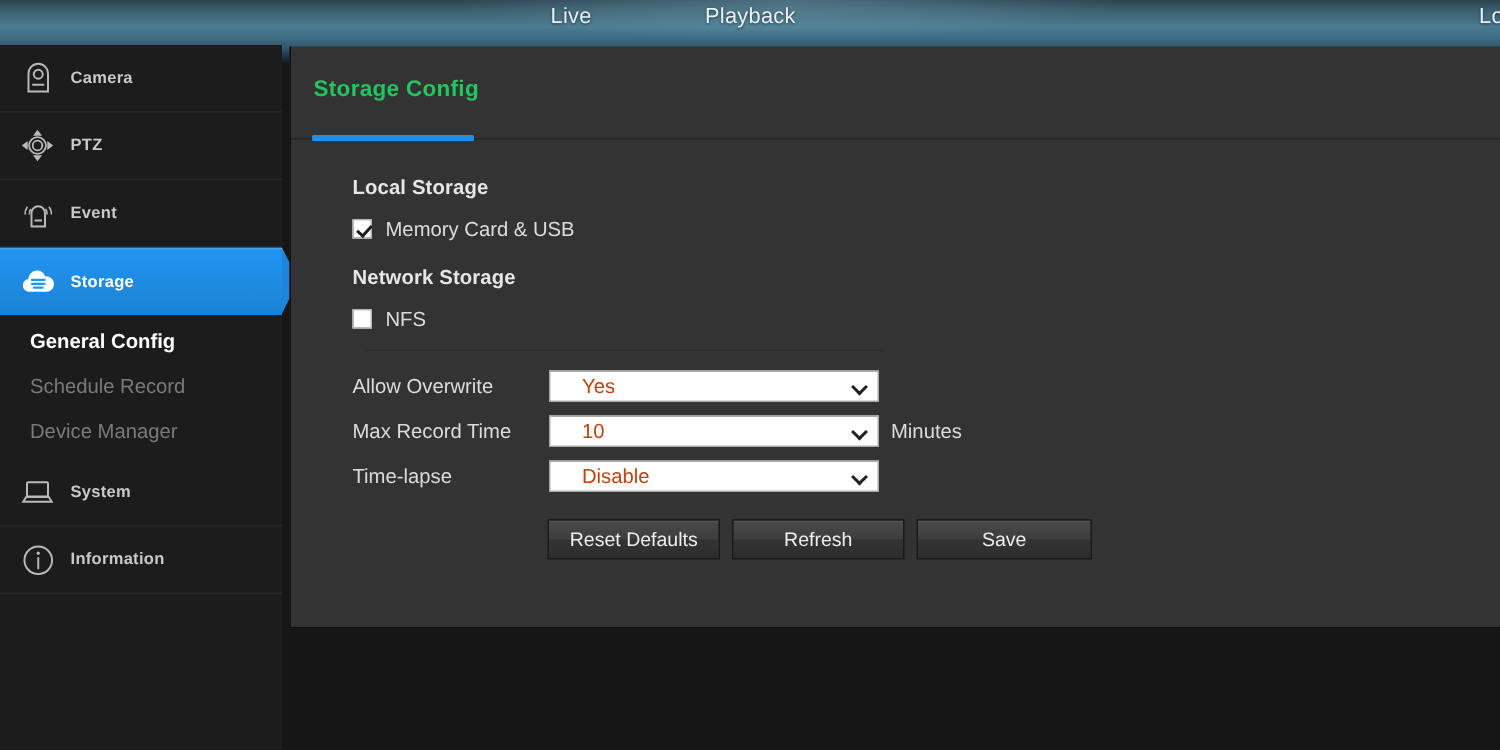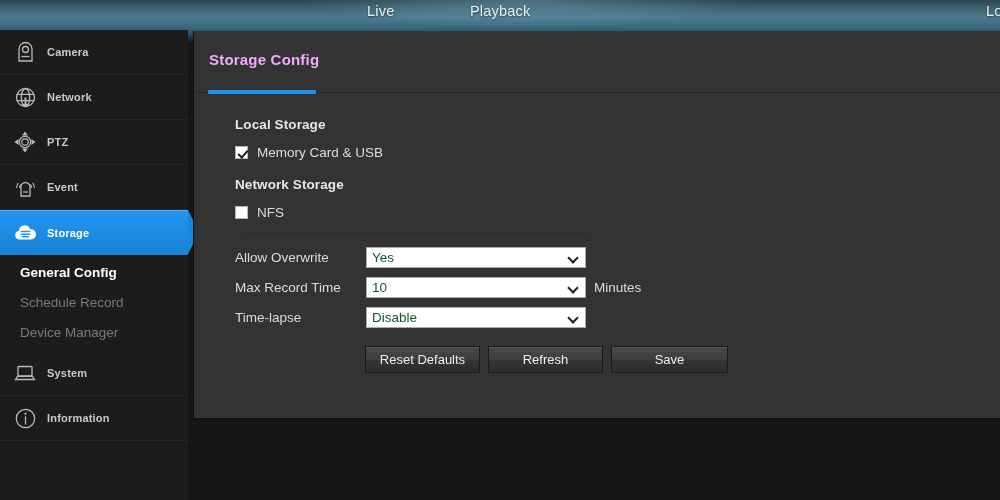--- a/index.html
+++ b/index.html
@@ -138,21 +138,21 @@
   .panel-head {
     position: relative;
     height: 62px;
     border-bottom: 1px solid #262626;
   }
   .panel-title {
     position: absolute;
     left: 15px; top: 20px;
     font-size: 15px;
     font-weight: bold;
-    color: #f0abfc;
+    color: #22c55e;
     letter-spacing: 0.2px;
   }
   .tab-underline {
     position: absolute;
     left: 14px; bottom: -2px;
     width: 108px;
     height: 4px;
     background: #1e90e8;
     border-radius: 1px;
   }
@@ -230,22 +230,22 @@
     width: 220px;
     height: 21px;
     background: #ffffff;
     border: 1px solid #a9a9a9;
     display: flex;
     align-items: center;
     cursor: pointer;
   }
   .select .val {
     font-size: 13.5px;
-    color: #14532d;
-    padding-left: 5px;
+    color: #c2410c;
+    padding-left: 21px;
     white-space: nowrap;
     overflow: hidden;
   }
   .select .arrow {
     position: absolute;
     right: 7px; top: 50%;
     width: 9px; height: 9px;
     margin-top: -5px;
   }
   .select .arrow::before {
@@ -301,32 +301,20 @@
       <span class="ico">
         <svg width="21" height="22" viewBox="0 0 21 22" fill="none" stroke="#b9b9b9" stroke-width="1.3">
           <path d="M4 20 V8 a6.5 6.5 0 0 1 13 0 V20 Z"></path>
           <circle cx="10.5" cy="8.5" r="3"></circle>
           <path d="M6.5 15.5 H14.5"></path>
         </svg>
       </span>
       <span class="txt">Camera</span>
     </div>
 
-    <div class="side-item">
-      <span class="ico">
-        <svg width="23" height="23" viewBox="0 0 23 23" fill="none" stroke="#b9b9b9" stroke-width="1.3">
-          <circle cx="11.5" cy="11.5" r="9"></circle>
-          <ellipse cx="11.5" cy="11.5" rx="4.2" ry="9"></ellipse>
-          <path d="M2.8 8.4 H20.2 M2.8 14.6 H20.2"></path>
-          <path d="M11.5 11.5 V19" stroke-width="2"></path>
-          <path d="M8 19 H15" stroke-width="2"></path>
-        </svg>
-      </span>
-      <span class="txt">Network</span>
-    </div>
 
     <div class="side-item">
       <span class="ico">
         <svg width="24" height="24" viewBox="0 0 24 24" fill="none" stroke="#b9b9b9" stroke-width="1.2">
           <circle cx="12" cy="12" r="3.2"></circle>
           <circle cx="12" cy="12" r="5.6"></circle>
           <path d="M12 1.5 L15 5.5 H9 Z" fill="#b9b9b9" stroke="none"></path>
           <path d="M12 22.5 L15 18.5 H9 Z" fill="#b9b9b9" stroke="none"></path>
           <path d="M1.5 12 L5.5 9 V15 Z" fill="#b9b9b9" stroke="none"></path>
           <path d="M22.5 12 L18.5 9 V15 Z" fill="#b9b9b9" stroke="none"></path>

